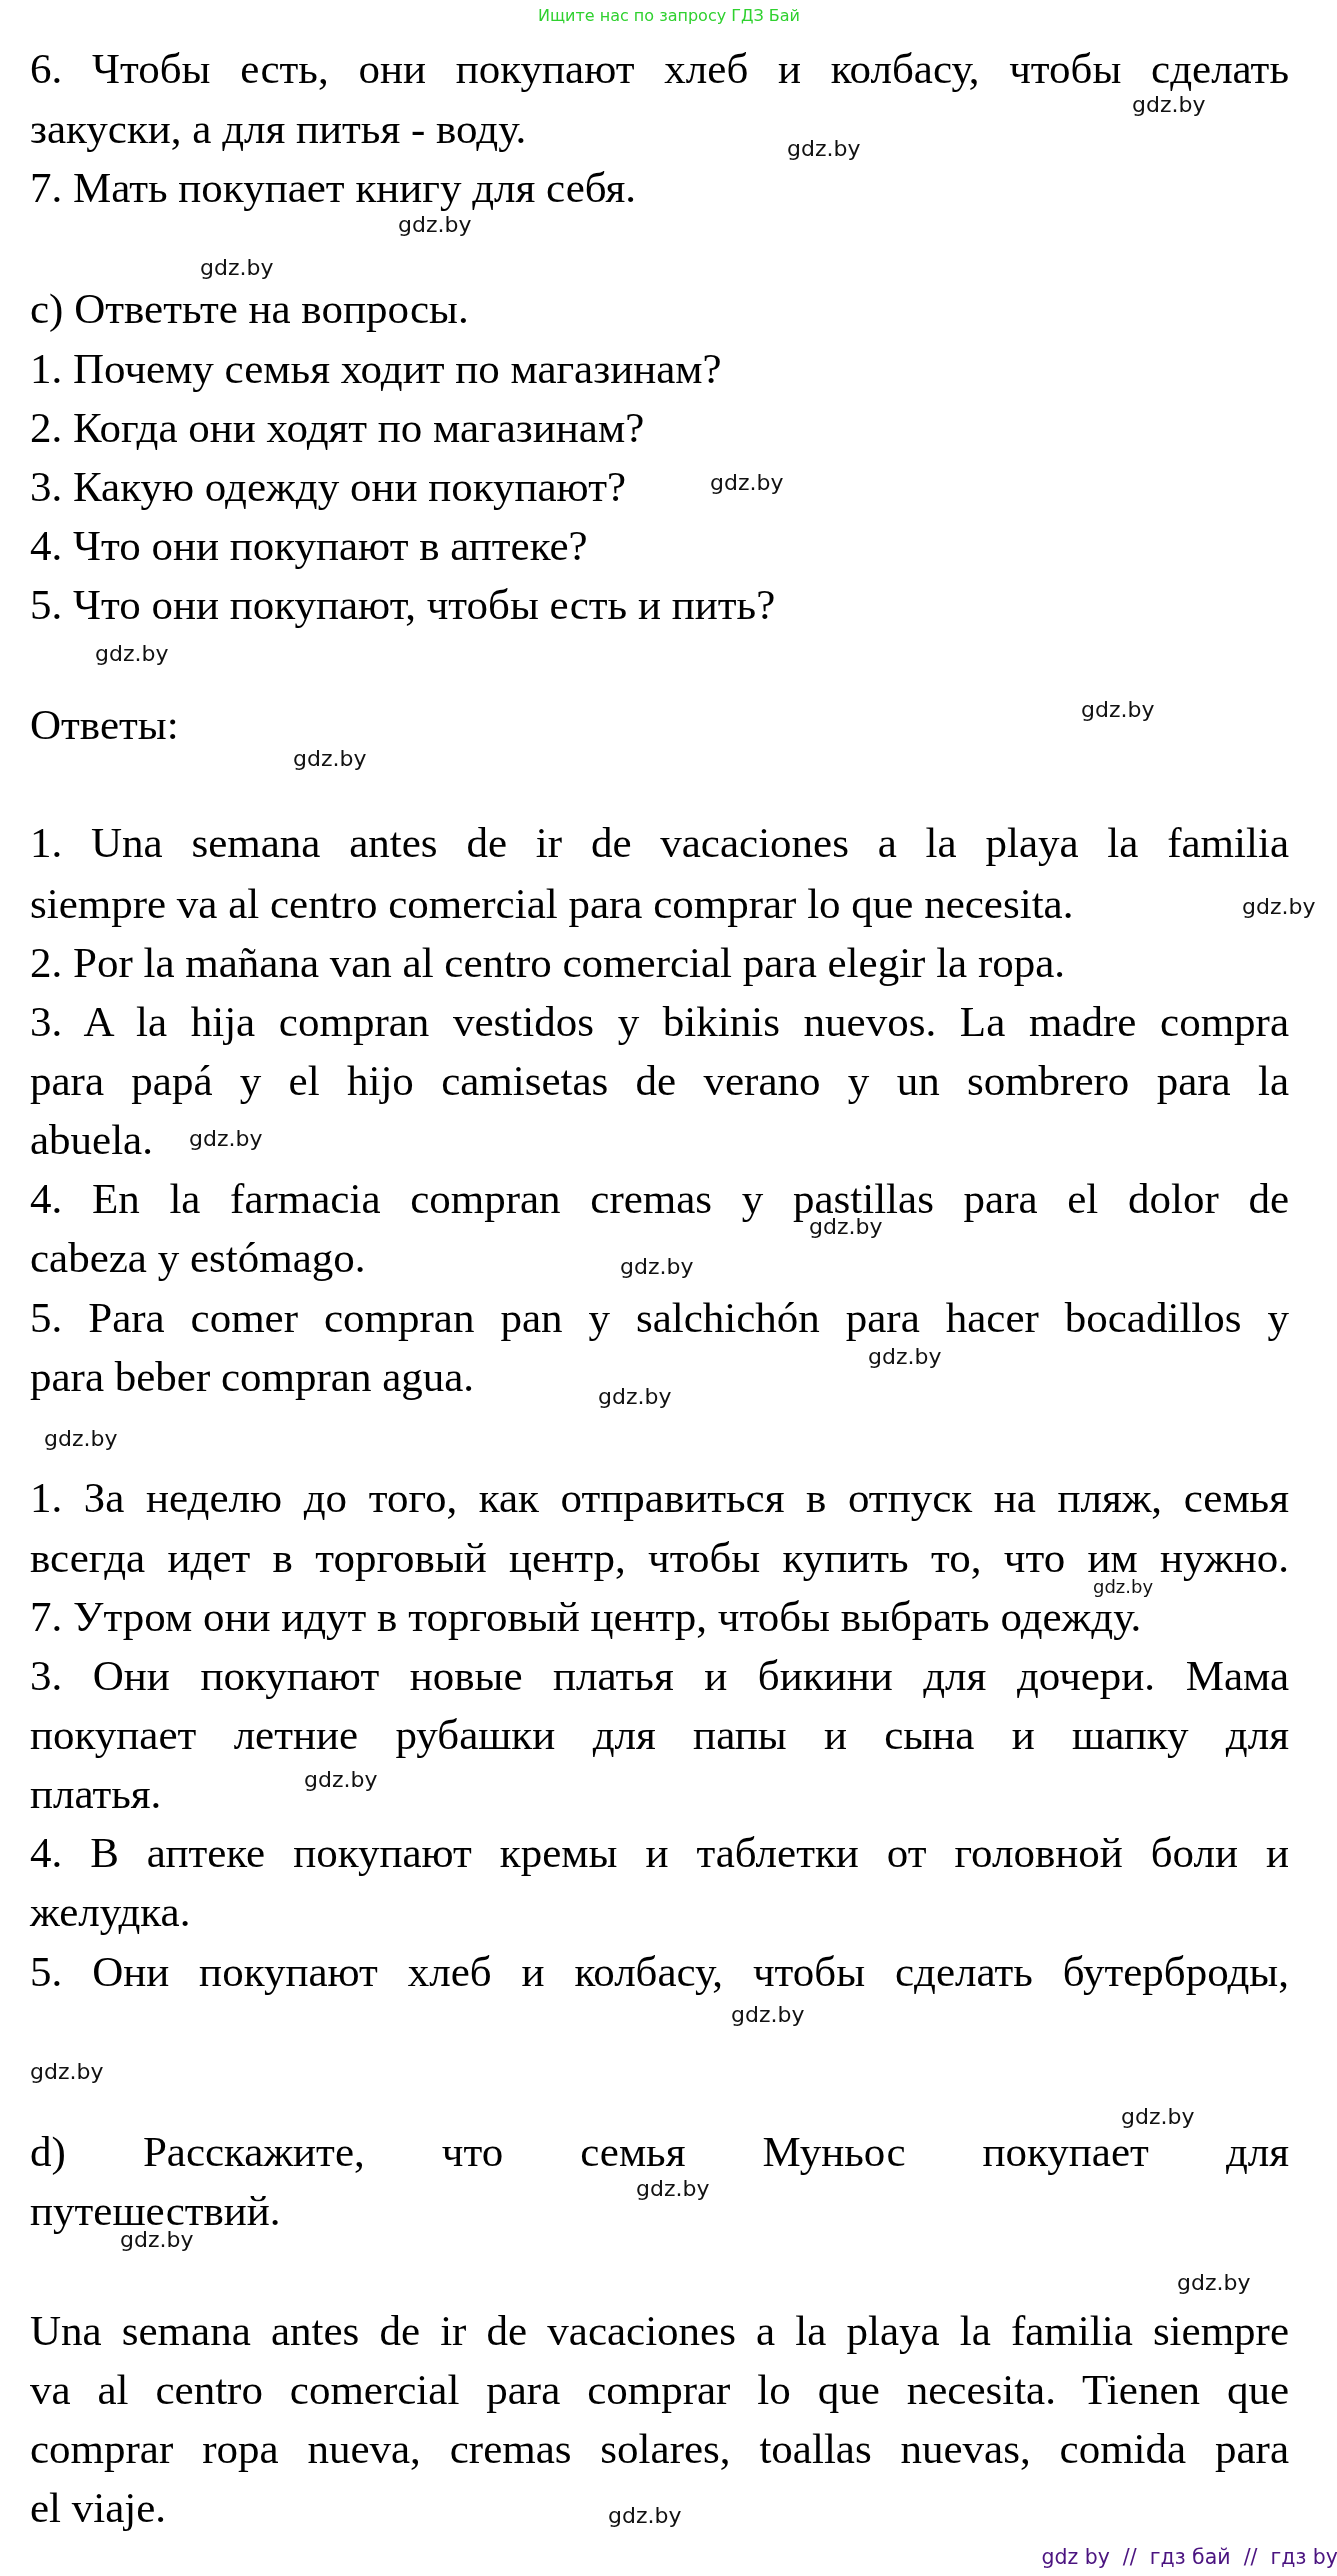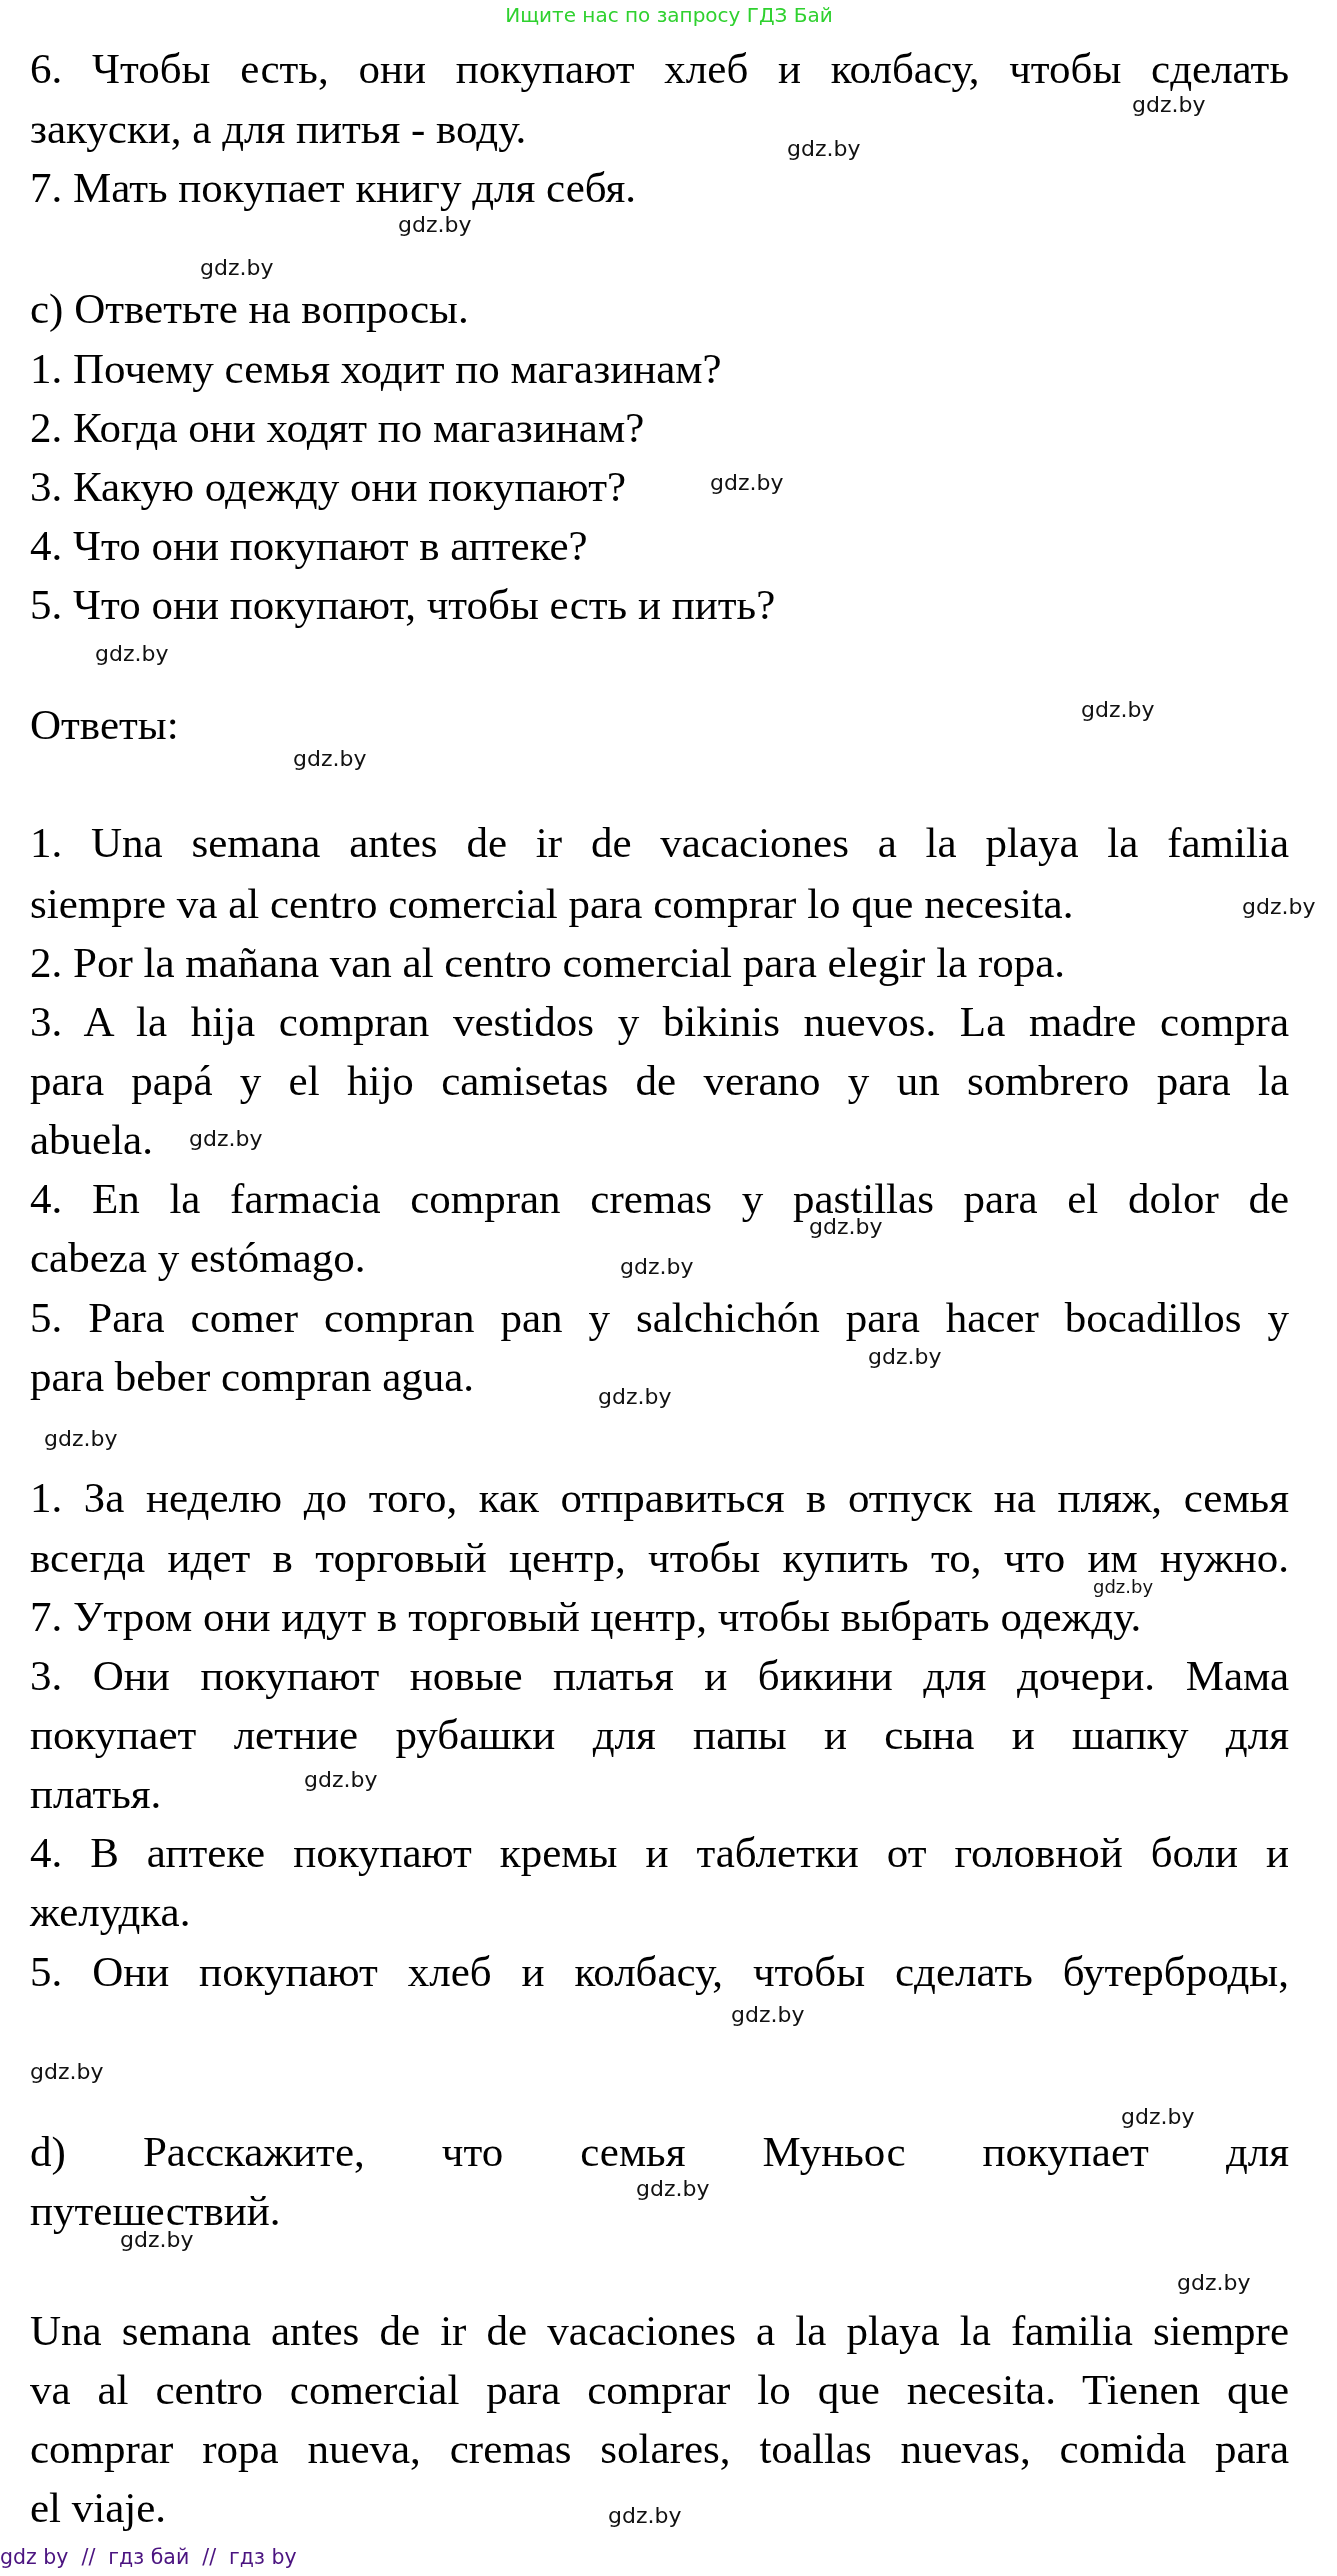--- a/index.html
+++ b/index.html
@@ -1,24 +1,24 @@
 <!DOCTYPE html>
 <html style="font-size:13px"><head>
 <meta charset="utf-8">
 <style>
   html, body { margin: 0; padding: 0; background: #ffffff; }
   body { width: 1338px; height: 2576px; position: relative; overflow: hidden; }
   .page { position: absolute; left: 0; top: 0; width: 1338px; height: 2576px; }
   .top-banner {
     position: absolute; left: 0; top: 3.3px; width: 1338px; text-align: center;
-    font-family: "DejaVu Sans", sans-serif; font-size: 20px; line-height: 25px;
+    font-family: "DejaVu Sans", sans-serif; font-size: 16px; line-height: 25px;
     color: #2fd12f;
   }
   .footer {
-    position: absolute; left: 0; top: 2543px; width: 1338px; text-align: left;
+    position: absolute; left: 0; top: 2543px; width: 1338px; text-align: right;
     font-family: "DejaVu Sans", sans-serif; font-size: 20.5px; line-height: 28px;
     color: #4b1480; white-space: pre;
   }
   .line {
     position: absolute; left: 30px; width: 1259px; height: 59px;
     font-family: "Liberation Serif", serif; font-size: 43px; line-height: 59px;
     color: #000; white-space: nowrap;
   }
   .line.just { text-align: justify; text-align-last: justify; white-space: normal; }
   .bold { font-weight: normal; }

